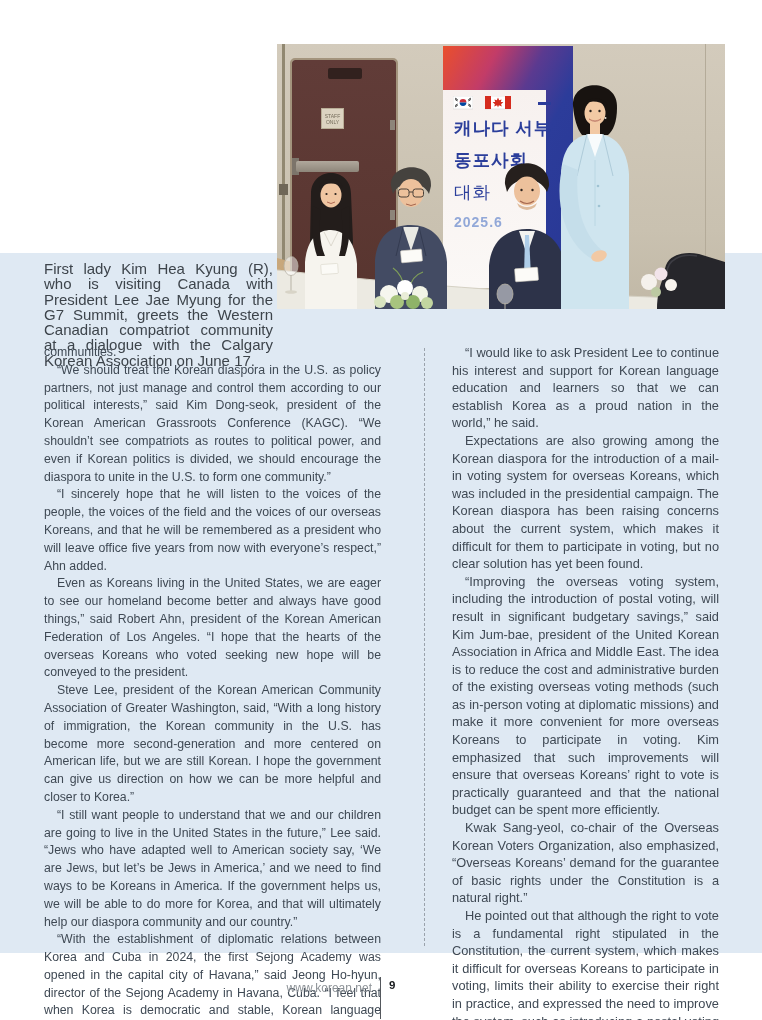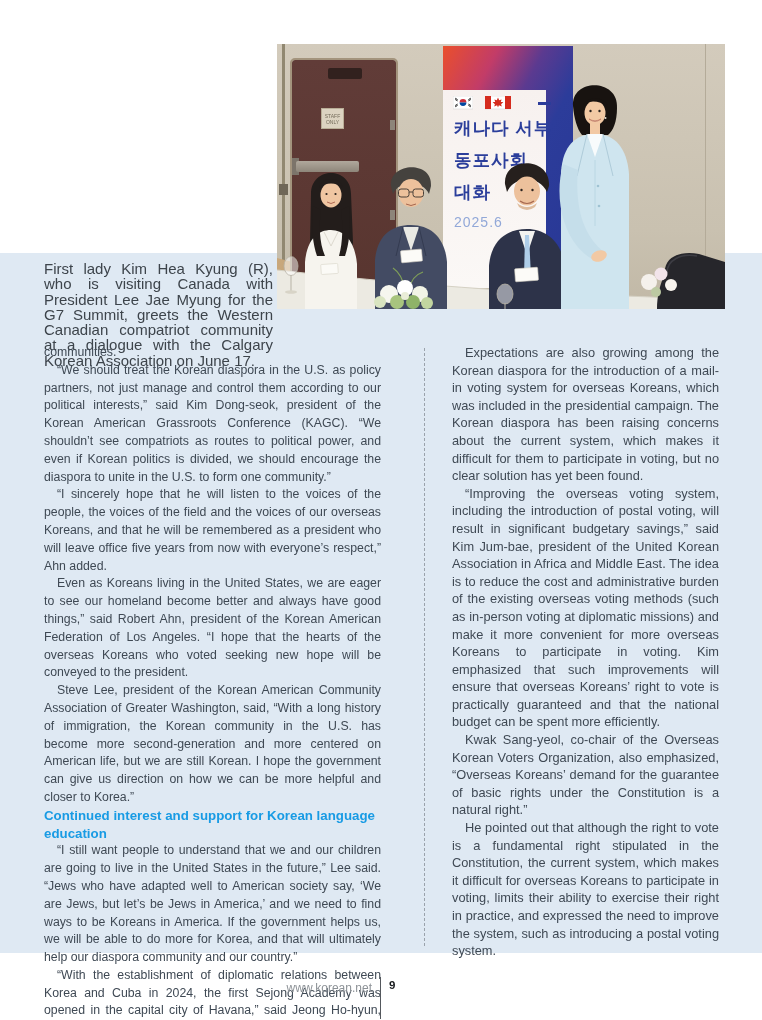--- a/index.html
+++ b/index.html
@@ -21,22 +21,22 @@
   .panic-bar{position:absolute;left:4px;top:101px;width:63px;height:11px;background:linear-gradient(180deg,#b0a89c,#8e867a);border-radius:2px;}
   .panic-mount{position:absolute;left:0px;top:98px;width:7px;height:17px;background:#7c746a;}
   .hinge{position:absolute;left:98px;width:5px;height:10px;background:#8d857a;}
 
   .banner{position:absolute;left:166px;top:2px;width:130px;height:242px;background:linear-gradient(118deg,#ea4f2c 0%,#c23c68 22%,#5b3a90 40%,#2c3c9a 58%,#283795 100%);}
   .banner-panel{position:absolute;left:0;top:44px;width:103px;height:198px;background:linear-gradient(180deg,#f7f1ef,#fbf8f6);}
   .banner-flags{position:absolute;left:10px;top:50px;width:118px;height:14px;}
   .banner-dash{position:absolute;left:95px;top:56px;width:13px;height:2.5px;background:#2c3c9a;}
   .banner-t1{position:absolute;left:11px;top:70px;font-size:17.5px;font-weight:800;color:#2b3e9b;letter-spacing:1px;white-space:nowrap;}
   .banner-t2{position:absolute;left:11px;top:102px;font-size:17.5px;font-weight:700;color:#2b3e9b;letter-spacing:1px;white-space:nowrap;}
-  .banner-t3{position:absolute;left:11px;top:134px;font-size:17.5px;font-weight:700;color:#2b3e9b;letter-spacing:1px;white-space:nowrap;}
-  .banner-date{position:absolute;left:11px;top:168px;font-size:14px;font-weight:400;color:#92a8d8;letter-spacing:1px;white-space:nowrap;}
+  .banner-t3{position:absolute;left:11px;top:134px;font-size:17.5px;font-weight:400;color:#2b3e9b;letter-spacing:1px;white-space:nowrap;}
+  .banner-date{position:absolute;left:11px;top:168px;font-size:14px;font-weight:700;color:#92a8d8;letter-spacing:1px;white-space:nowrap;}
   .people-svg{position:absolute;left:0;top:0;width:448px;height:265px;}
 
   
   .caption{position:absolute;left:44px;top:261px;width:229px;font-size:15px;line-height:15.3px;color:#3d444b;text-align:justify;}
 
   
   .col{position:absolute;top:344px;color:#3f4954;text-align:justify;}
   .col-left{left:44px;width:337px;font-size:12.3px;line-height:17.8px;}
   .col-right{left:452px;width:267px;font-size:12.8px;line-height:17.6px;}
   .col p{margin:0;text-indent:13px;}
@@ -202,26 +202,26 @@
   <div class="caption">First lady Kim Hea Kyung (R), who is visiting Canada with President Lee Jae Myung for the G7 Summit, greets the Western Canadian compatriot community at a dialogue with the Calgary Korean Association on June 17.</div>
 
   <div class="col-sep"></div>
 
   <div class="col col-left">
     <p class="noindent">communities.</p>
     <p>“We should treat the Korean diaspora in the U.S. as policy partners, not just manage and control them according to our political interests,” said Kim Dong-seok, president of the Korean American Grassroots Conference (KAGC). “We shouldn’t see compatriots as routes to political power, and even if Korean politics is divided, we should encourage the diaspora to unite in the U.S. to form one community.”</p>
     <p>“I sincerely hope that he will listen to the voices of the people, the voices of the field and the voices of our overseas Koreans, and that he will be remembered as a president who will leave office five years from now with everyone’s respect,” Ahn added.</p>
     <p>Even as Koreans living in the United States, we are eager to see our homeland become better and always have good things,” said Robert Ahn, president of the Korean American Federation of Los Angeles. “I hope that the hearts of the overseas Koreans who voted seeking new hope will be conveyed to the president.</p>
     <p>Steve Lee, president of the Korean American Community Association of Greater Washington, said, “With a long history of immigration, the Korean community in the U.S. has become more second-generation and more centered on American life, but we are still Korean. I hope the government can give us direction on how we can be more helpful and closer to Korea.”</p>
-    <p class="col-heading">Continued interest and support for Korean language education</p>
     <p>“I still want people to understand that we and our children are going to live in the United States in the future,” Lee said. “Jews who have adapted well to American society say, ‘We are Jews, but let’s be Jews in America,’ and we need to find ways to be Koreans in America. If the government helps us, we will be able to do more for Korea, and that will ultimately help our diaspora community and our country.”</p>
     <p>“With the establishment of diplomatic relations between Korea and Cuba in 2024, the first Sejong Academy was opened in the capital city of Havana,” said Jeong Ho-hyun, director of the Sejong Academy in Havana, Cuba. “I feel that when Korea is democratic and stable, Korean language education in foreign countries becomes more vibrant and naturally raises the country’s profile.</p>
   </div>
 
   <div class="col col-right">
+    <p>“I would like to ask President Lee to continue his interest and support for Korean language education and learners so that we can establish Korea as a proud nation in the world,” he said.</p>
     <p>Expectations are also growing among the Korean diaspora for the introduction of a mail-in voting system for overseas Koreans, which was included in the presidential campaign. The Korean diaspora has been raising concerns about the current system, which makes it difficult for them to participate in voting, but no clear solution has yet been found.</p>
     <p>“Improving the overseas voting system, including the introduction of postal voting, will result in significant budgetary savings,” said Kim Jum-bae, president of the United Korean Association in Africa and Middle East. The idea is to reduce the cost and administrative burden of the existing overseas voting methods (such as in-person voting at diplomatic missions) and make it more convenient for more overseas Koreans to participate in voting. Kim emphasized that such improvements will ensure that overseas Koreans’ right to vote is practically guaranteed and that the national budget can be spent more efficiently.</p>
     <p>Kwak Sang-yeol, co-chair of the Overseas Korean Voters Organization, also emphasized, “Overseas Koreans’ demand for the guarantee of basic rights under the Constitution is a natural right.”</p>
     <p><span>He pointed out that although the right to vote is a fundamental right stipulated in the Constitution, the current system, which makes it difficult for overseas Koreans to participate in voting, limits their ability to exercise their right in practice, and expressed the need to improve the system, such as introducing a postal voting system.</span></p>
   </div>
 
   <div class="footer-site">www.korean.net</div>
   <div class="footer-divider"></div>
   <div class="footer-page">9</div>
 

